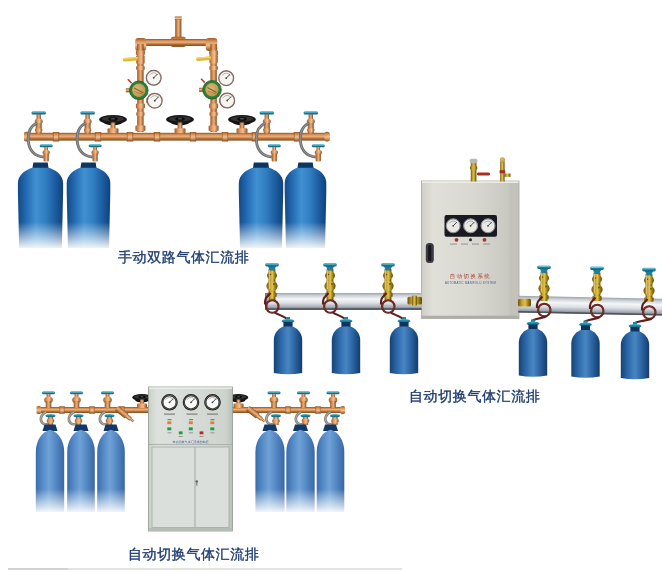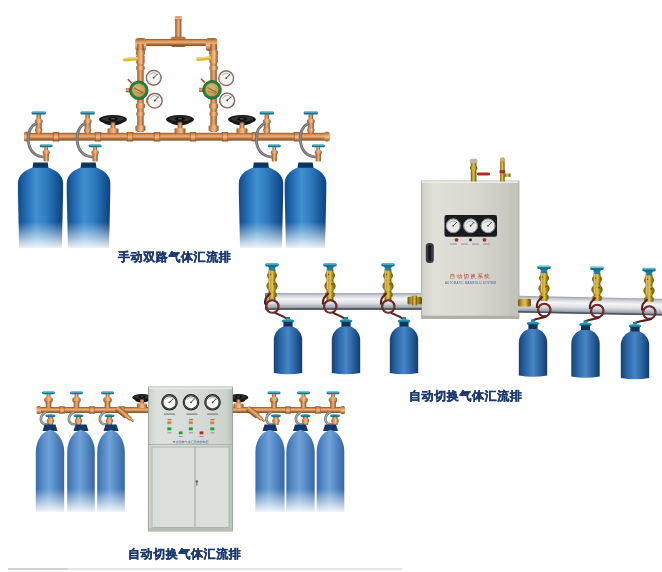--- a/index.html
+++ b/index.html
@@ -1,14 +1,14 @@
 <!DOCTYPE html>
 <html><head><meta charset="utf-8"><style>
 html,body{margin:0;padding:0;background:#fff;}
-.lbl{position:absolute;font-family:"Liberation Sans",sans-serif;font-weight:bold;font-size:12px;color:#1c3a6f;letter-spacing:0.6px;white-space:nowrap;-webkit-text-stroke:0.35px #1c3a6f;}
+.lbl{position:absolute;font-family:"Liberation Sans",sans-serif;font-weight:normal;font-size:14px;color:#1c3a6f;letter-spacing:0.6px;white-space:nowrap;-webkit-text-stroke:0.35px #1c3a6f;}
 </style></head><body>
 <div style="position:relative;width:662px;height:572px;overflow:hidden;background:#ffffff">
 <svg width="662" height="572" viewBox="0 0 662 572" style="position:absolute;left:0;top:0">
 <defs>
 <linearGradient id="cuH" x1="0" y1="0" x2="0" y2="1">
  <stop offset="0" stop-color="#8e5424"></stop>
           <stop offset="0.22" stop-color="#d18a52"></stop>
  <stop offset="0.45" stop-color="#eeb07e"></stop>
           <stop offset="0.7" stop-color="#bc7a3e"></stop>
  <stop offset="1" stop-color="#7c4a1e"></stop>

